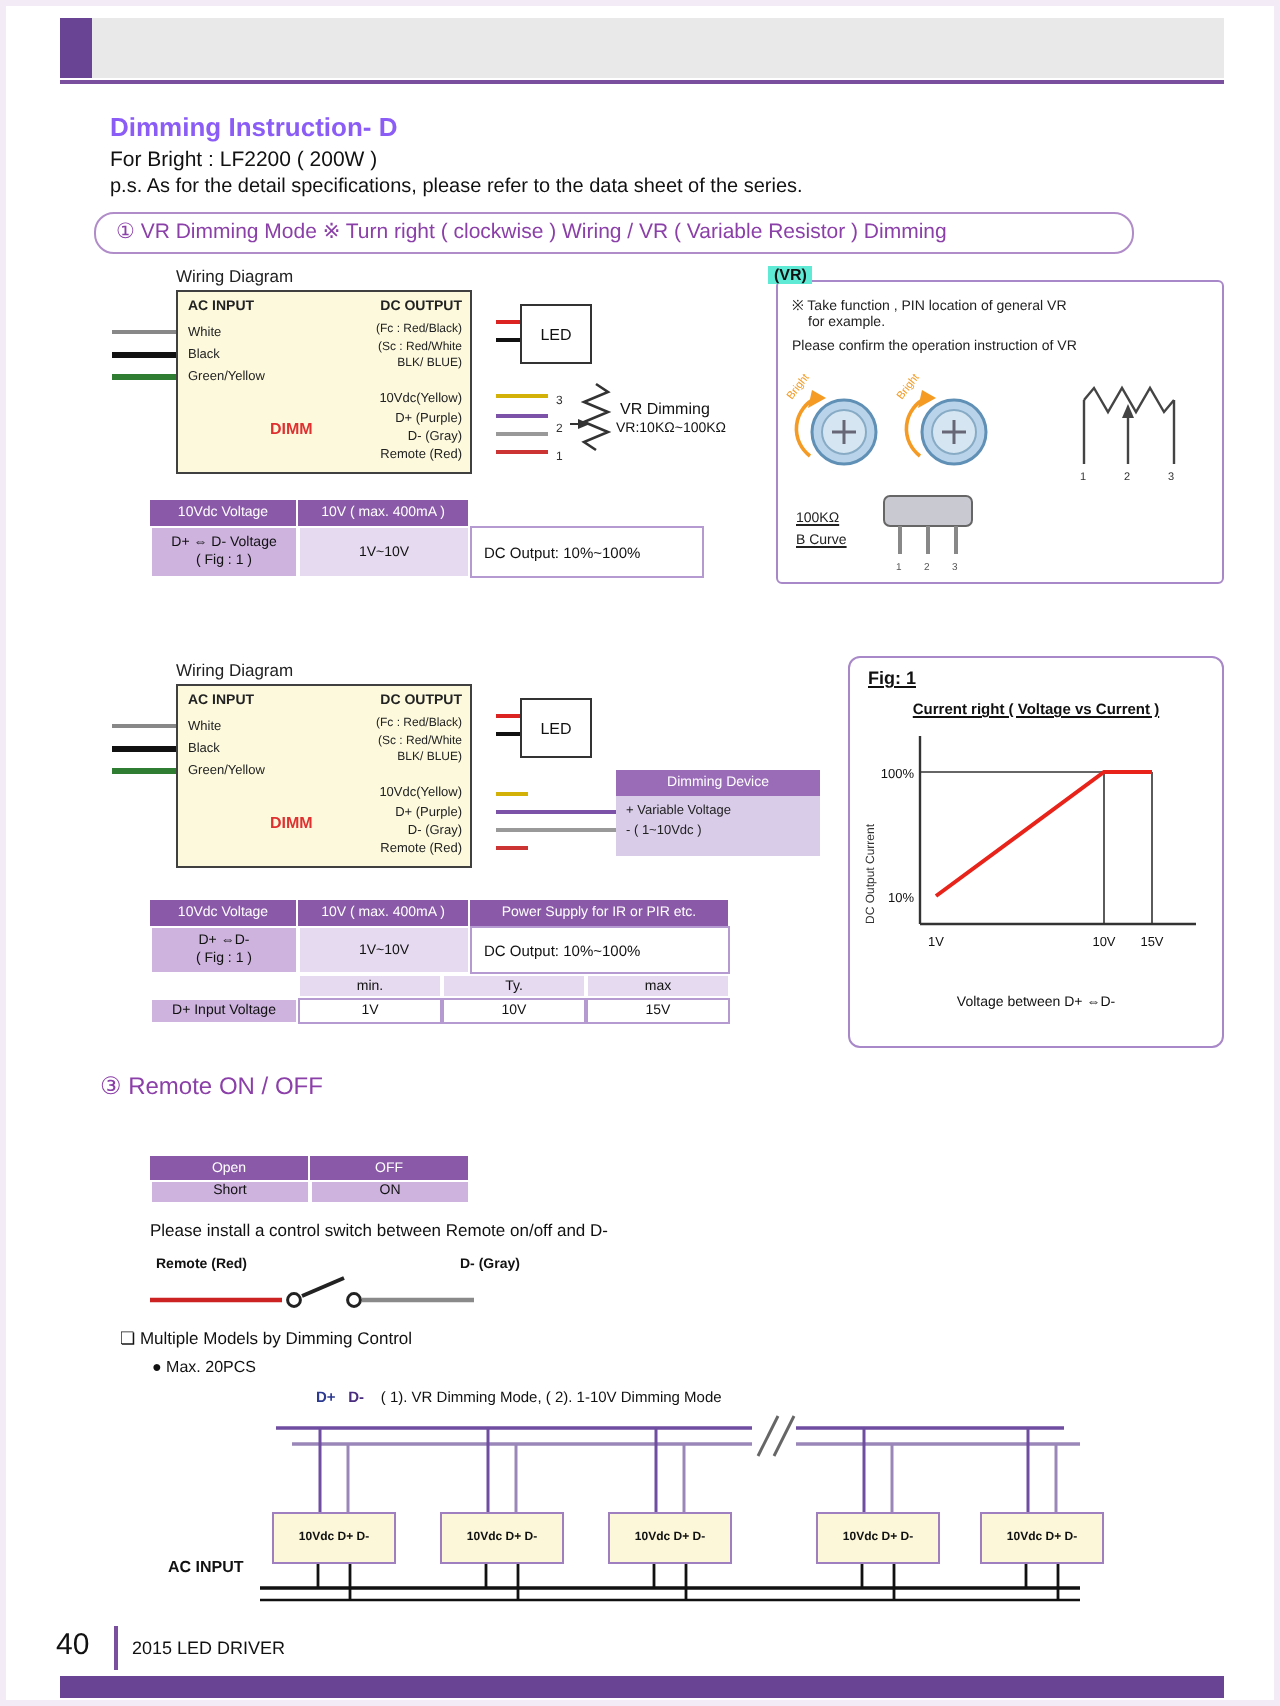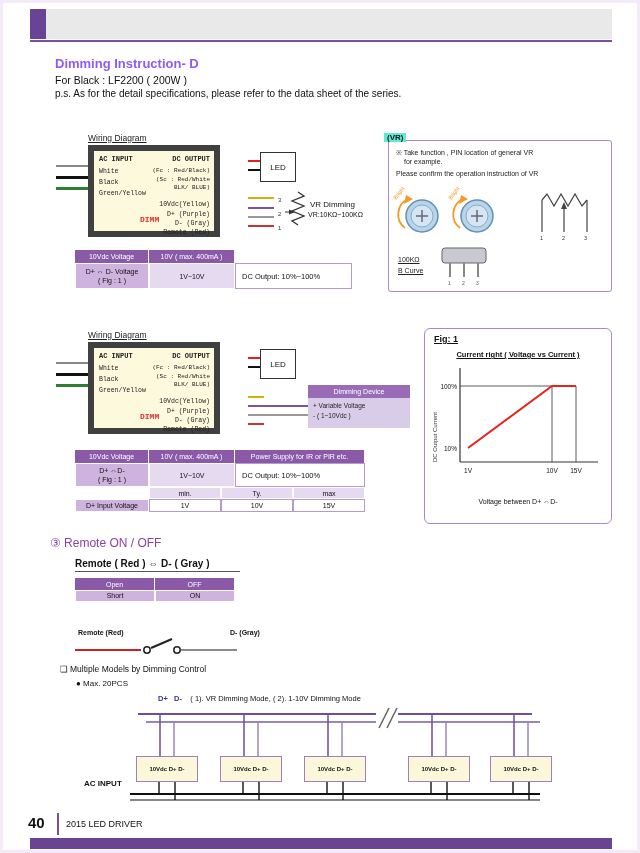--- a/index.html
+++ b/index.html
@@ -17,24 +17,24 @@
   .hdr-line { left:30px; top:40px; width:582px; height:2px; background:#7a4f9e; }
 
   .intro-title { left:55px; top:56px; font-size:13px; font-weight:bold; color:#8b5cf6; }
   .intro-model { left:55px; top:74px; font-size:10.5px; }
   .intro-ps    { left:55px; top:88px; font-size:10px; }
 
   .sec1-box { left:47px; top:106px; width:520px; height:21px; border:1px solid #b08cc8;
               border-radius:10px; color:#8b3fa8; font-size:10.5px; line-height:19px; padding-left:10px; }
   .sec-head { color:#8b3fa8; font-size:12px; }
 
-  .wiring-label { font-size:8.5px; text-decoration:underline; color:#222; }
+  .wiring-label { font-size:8.5px; color:#222; }
 
   
-  .drv { width:132px; height:92px; background:#fcf9dd; border:6px solid #404040; position:absolute;font-family:Liberation Mono, monospace; }
+  .drv { width:148px; height:92px; background:#fcf9dd; border:1px solid #404040; position:absolute; }
   .drv span { position:absolute; font-size:6.5px; color:#222; white-space:nowrap; }
   .drv .b { font-weight:bold; font-size:7px; }
   .drv .dimm { color:#e03131; font-weight:bold; font-size:8px; }
 
   .wire { position:absolute; }
   .led-box { position:absolute; width:36px; height:30px; border:1.5px solid #333; background:#fff;
              font-size:8px; display:flex; align-items:center; justify-content:center; }
 
   .vrbox { left:388px; top:140px; width:224px; height:152px; border:1px solid #a888c8; border-radius:3px; }
   .vrbox-title { left:384px; top:133px; font-size:8px; font-weight:bold; background:#5eead4; padding:0 3px; }
@@ -71,41 +71,42 @@
   .multi-title { left:60px; top:664px; font-size:8.5px; }
   .multi-sub   { left:76px; top:679px; font-size:8px; }
   .busline { left:158px; top:694px; font-size:7.5px; }
   .busline .dp { color:#2b3990; font-weight:bold; }
   .busline .dm { color:#4a2d7e; font-weight:bold; }
 
   .unit { position:absolute; width:62px; height:26px; background:#fbf7d8; border:1px solid #9f7fc0;
           font-size:6px; font-weight:bold; display:flex; align-items:center; justify-content:center; }
   .acin { left:84px; top:779px; font-size:8px; font-weight:bold; }
 
-  .ft-num  { left:28px; top:814px; font-size:15px; font-weight:bold; }
+  .ft-num  { left:28px; top:814px; font-size:15px; font-weight:normal; }
   .ft-bar  { left:57px; top:813px; width:2px; height:22px; background:#7a4f9e; }
   .ft-text { left:66px; top:819px; font-size:9px; }
   .ft-band { left:30px; top:838px; width:582px; height:11px; background:#6a4494; }
 
   svg { position:absolute; overflow:visible; }
   svg text { font-family:"Liberation Sans", sans-serif; }
 </style>
 </head>
 <body>
 
 <div class="page">
 
   <div class="abs hdr-bar"></div>
   <div class="abs hdr-sq"></div>
   <div class="abs hdr-line"></div>
 
   <div class="abs intro-title nw">Dimming Instruction- D</div>
-  <div class="abs intro-model nw">For Black : LF2200 ( 200W )</div>
+  <div class="abs intro-model nw">For Bright : LF2200 ( 200W )</div>
   <div class="abs intro-ps nw">p.s. As for the detail specifications, please refer to the data sheet of the series.</div>
 
+  <div class="abs sec1-box nw">① VR Dimming Mode ※ Turn right ( clockwise ) Wiring / VR ( Variable Resistor ) Dimming</div>
 
   <div class="abs wiring-label nw" style="left:88px; top:133px;">Wiring Diagram</div>
 
   <div class="drv" style="left:88px; top:145px;">
     <span class="b" style="left:5px; top:4px;">AC INPUT</span>
     <span style="left:5px; top:17px;">White</span>
     <span style="left:5px; top:28px;">Black</span>
     <span style="left:5px; top:39px;">Green/Yellow</span>
     <span class="b" style="right:4px; top:4px;">DC OUTPUT</span>
     <span style="right:4px; top:16px; font-size:6px;">(Fc : Red/Black)</span>
@@ -264,27 +265,27 @@
   <div class="tdw" style="left:235px; top:463px; width:130px; height:24px;">DC Output: 10%~100%</div>
   <div class="tdl" style="left:149px; top:487px; width:72px; height:12px;">min.</div>
   <div class="tdl" style="left:221px; top:487px; width:72px; height:12px;">Ty.</div>
   <div class="tdl" style="left:293px; top:487px; width:72px; height:12px;">max</div>
   <div class="tdd" style="left:75px;  top:499px; width:74px; height:13px;">D+ Input Voltage</div>
   <div class="tdwc" style="left:149px; top:499px; width:72px; height:13px;">1V</div>
   <div class="tdwc" style="left:221px; top:499px; width:72px; height:13px;">10V</div>
   <div class="tdwc" style="left:293px; top:499px; width:72px; height:13px;">15V</div>
 
   <div class="abs sec-head nw" style="left:50px; top:536px;">③ Remote ON / OFF</div>
-  <div class="abs sub3 nw">Remote ( Red ) ⇔ D- ( Gray )</div>
 
   <div class="th" style="left:75px;  top:578px; width:80px; height:12px;">Open</div>
   <div class="th" style="left:155px; top:578px; width:80px; height:12px;">OFF</div>
   <div class="tdd" style="left:75px;  top:590px; width:80px; height:12px;">Short</div>
   <div class="tdd" style="left:155px; top:590px; width:80px; height:12px;">ON</div>
 
+  <div class="abs note3 nw">Please install a control switch between Remote on/off and D-</div>
 
   <div class="abs sw-label nw" style="left:78px;  top:629px;">Remote (Red)</div>
   <div class="abs sw-label nw" style="left:230px; top:629px;">D- (Gray)</div>
   <svg style="left:75px; top:638px;" width="180" height="20" viewBox="0 0 180 20">
     <line x1="0" y1="12" x2="66" y2="12" stroke="#cc2222" stroke-width="2.2"></line>
     <circle cx="72" cy="12" r="3.2" fill="#fff" stroke="#222" stroke-width="1.5"></circle>
     <line x1="76" y1="10" x2="97" y2="1" stroke="#222" stroke-width="2"></line>
     <circle cx="102" cy="12" r="3.2" fill="#fff" stroke="#222" stroke-width="1.5"></circle>
     <line x1="106" y1="12" x2="162" y2="12" stroke="#8a8a8a" stroke-width="2.2"></line>
   </svg>

